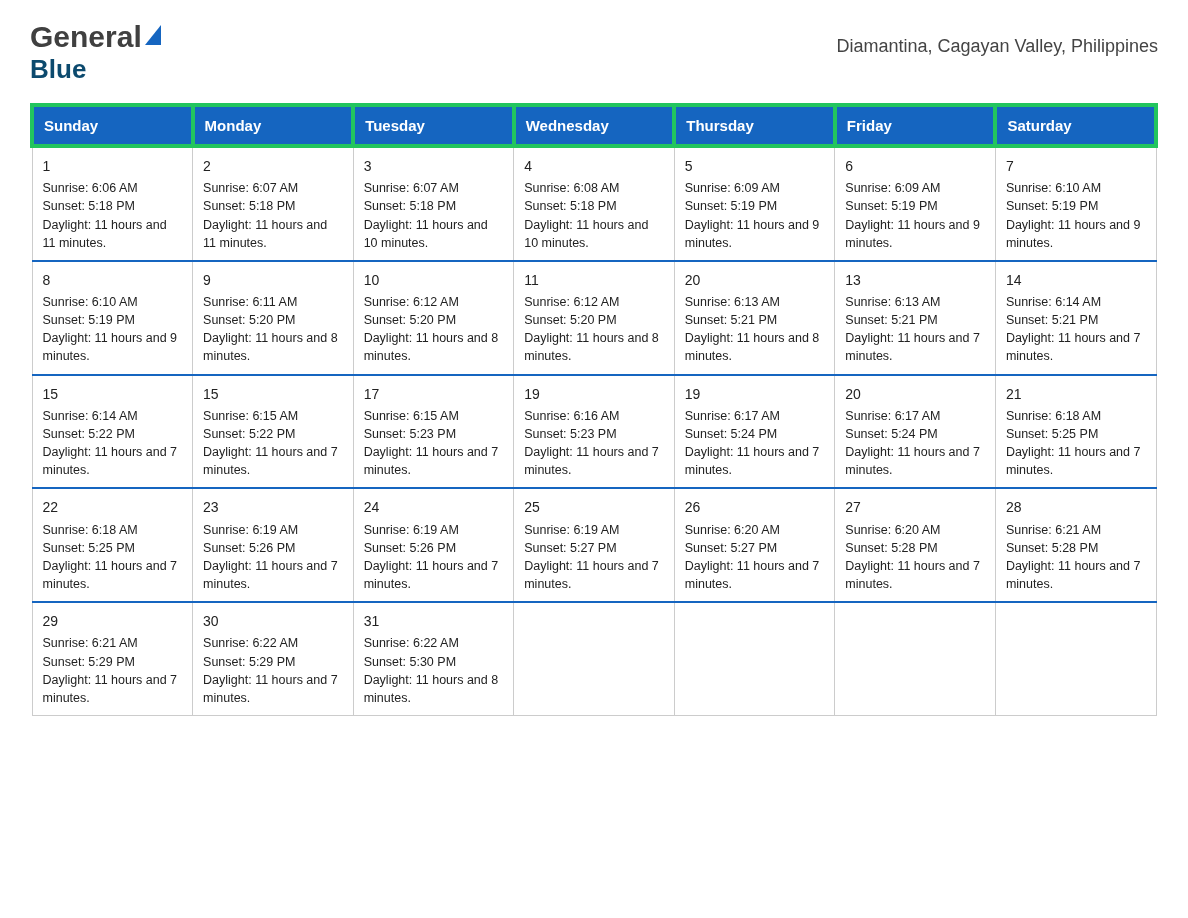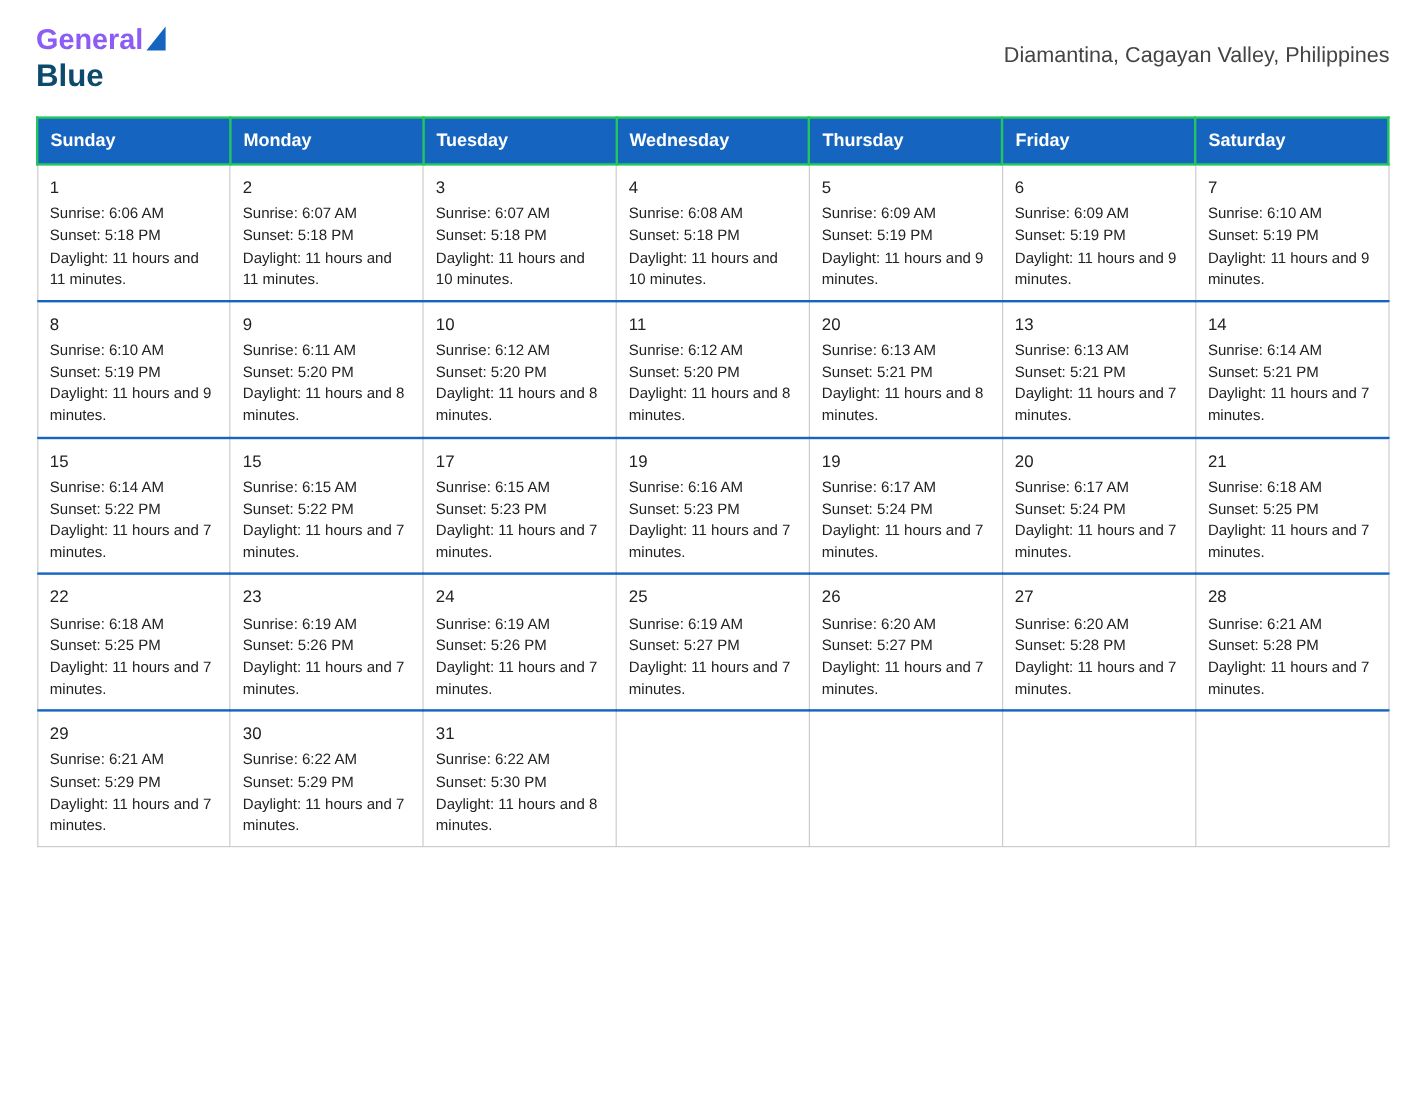--- a/index.html
+++ b/index.html
@@ -43,21 +43,21 @@
       border-collapse: collapse;
       border: 1px solid #999;
     }
     .calendar th {
       background-color: #1565C0;
       color: #ffffff;
       font-size: 15px;
       font-weight: 600;
       padding: 10px 10px;
       text-align: left;
-      border: 2px solid #22c55e;
+      border: 4px solid #22c55e;
     }
     .calendar td {
       vertical-align: top;
       padding: 8px 10px;
       font-size: 12.5px;
       color: #222;
       border: 1px solid #ccc;
       width: 14.28%;
       min-height: 100px;
       line-height: 1.45;
@@ -68,23 +68,23 @@
       display: block;
       margin-bottom: 3px;
     }
     .calendar tbody tr {
       border-top: 2px solid #1565C0;
     }
     .calendar td.empty {
       background: #fff;
     }
     .logo-text-general {
-      font-size: 24px;
+      font-size: 30px;
       font-weight: bold;
-      color: #8b5cf6;
+      color: #404040;
     }
     .logo-text-blue {
       font-size: 26px;
       font-weight: bold;
       color: #0c4a6e;
     }
     .logo-icon {
       display: inline-block;
       width: 0;
       height: 0;

